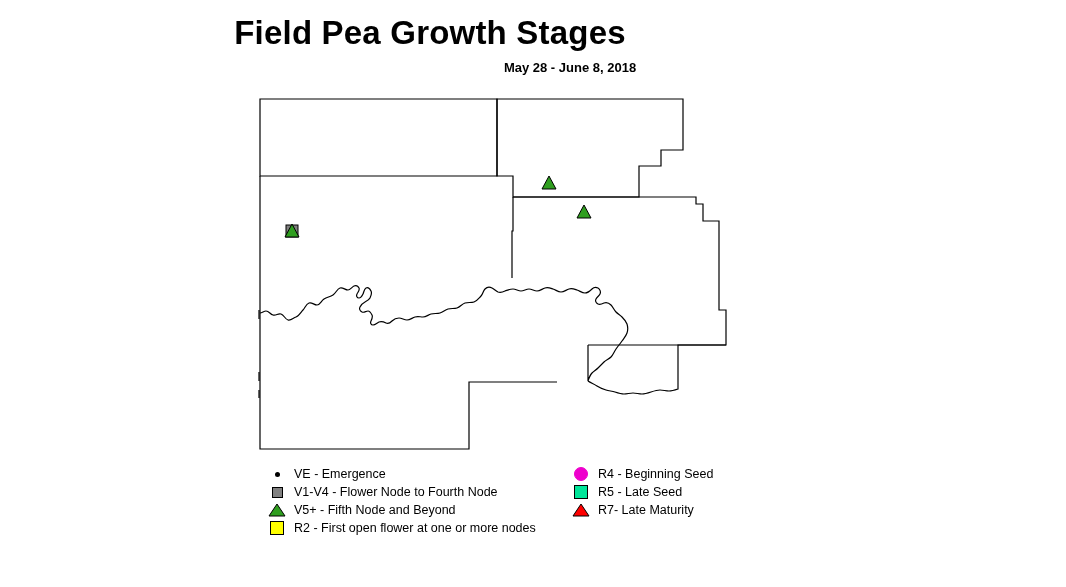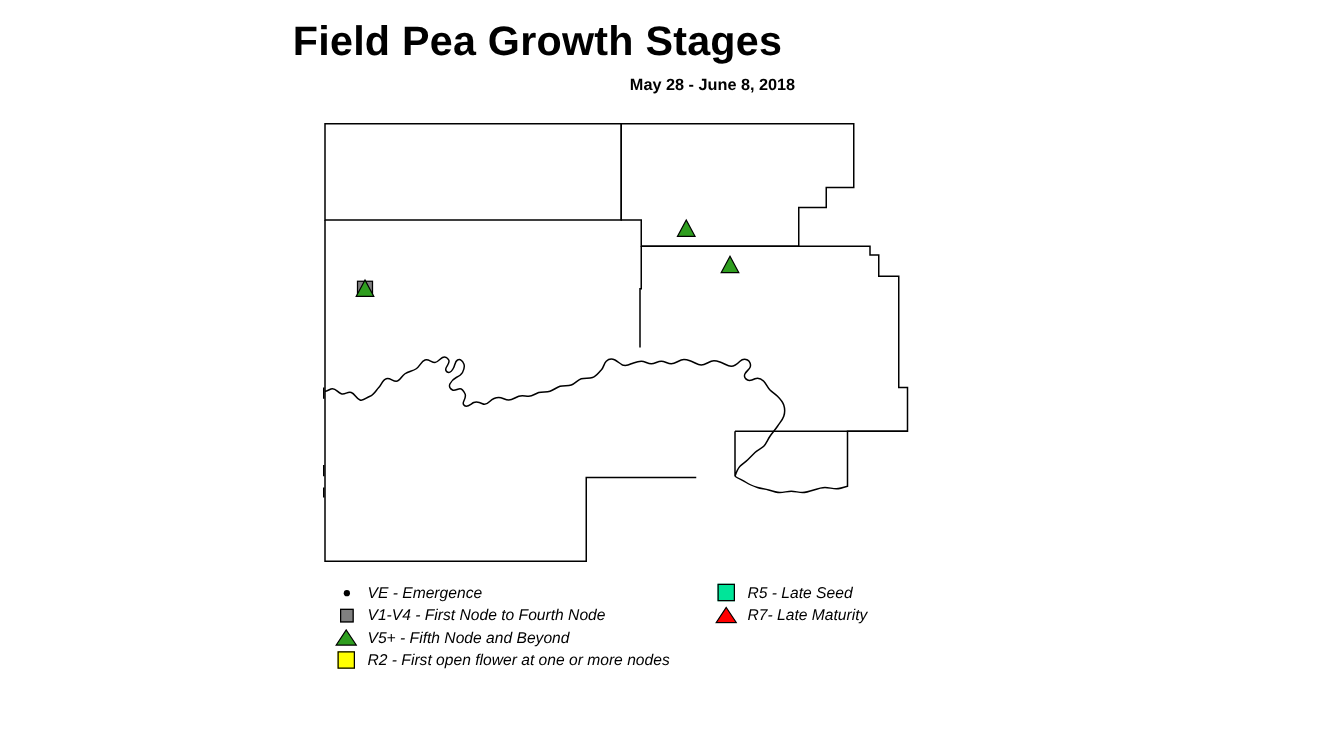--- a/index.html
+++ b/index.html
@@ -21,21 +21,21 @@
   .subtitle{
     position:absolute;top:60px;left:0;width:1066px;
     text-align:center;
     font-size:13px;font-weight:bold;color:#000;margin-left:37px;
   }
 
   .map-wrap{position:absolute;left:0;top:0;width:1066px;height:587px;}
   .map-svg{position:absolute;left:0;top:0;}
 
   
-  .legend{position:absolute;left:0;top:0;width:916px;height:587px;pointer-events:none;font-style:italic;}
+  .legend{position:absolute;left:0;top:0;width:916px;height:587px;pointer-events:none;}
   .legend-col{position:absolute;pointer-events:auto;}
   #legend-col-left{left:266px;top:465px;}
   #legend-col-right{left:570px;top:465px;}
 
   .legend-item{
     display:flex;align-items:center;
     height:18px;margin-bottom:0px;
   }
   .legend-swatch{
     width:22px;height:16px;
@@ -149,21 +149,21 @@
         <span class="legend-swatch">
           <span class="sw-dot"></span>
         </span>
         <span class="legend-label">VE - Emergence</span>
       </div>
 
       <div class="legend-item">
         <span class="legend-swatch">
           <span class="sw-square" style="background:#808080;"></span>
         </span>
-        <span class="legend-label">V1-V4 - First Node to Fourth Node</span>
+        <span class="legend-label">V1-V4 - Flower Node to Fourth Node</span>
       </div>
 
       <div class="legend-item">
         <span class="legend-swatch">
           <svg width="18" height="14" viewBox="0 0 18 14">
               <polygon points="9,1 17,13 1,13" fill="#2f9e1f" stroke="#000" stroke-width="1"></polygon>
             </svg>
         </span>
         <span class="legend-label">V5+ - Fifth Node and Beyond</span>
       </div>
@@ -174,20 +174,26 @@
           <span class="sw-square" style="background:#ffff00;width:14px;height:14px;"></span>
         </span>
         <span class="legend-label">R2 - First open flower at one or more nodes</span>
       </div>
 
     </div>
 
     <div class="legend-col" id="legend-col-right">
 
 
+      <div class="legend-item">
+        <span class="legend-swatch">
+          <span class="sw-circle" style="background:#ee00cc;border-color:#ee00cc;width:14px;height:14px;"></span>
+        </span>
+        <span class="legend-label">R4 - Beginning Seed</span>
+      </div>
 
       <div class="legend-item">
         <span class="legend-swatch">
           <span class="sw-square" style="background:#00e599;width:14px;height:14px;"></span>
         </span>
         <span class="legend-label">R5 - Late Seed</span>
       </div>
 
 
       <div class="legend-item">

